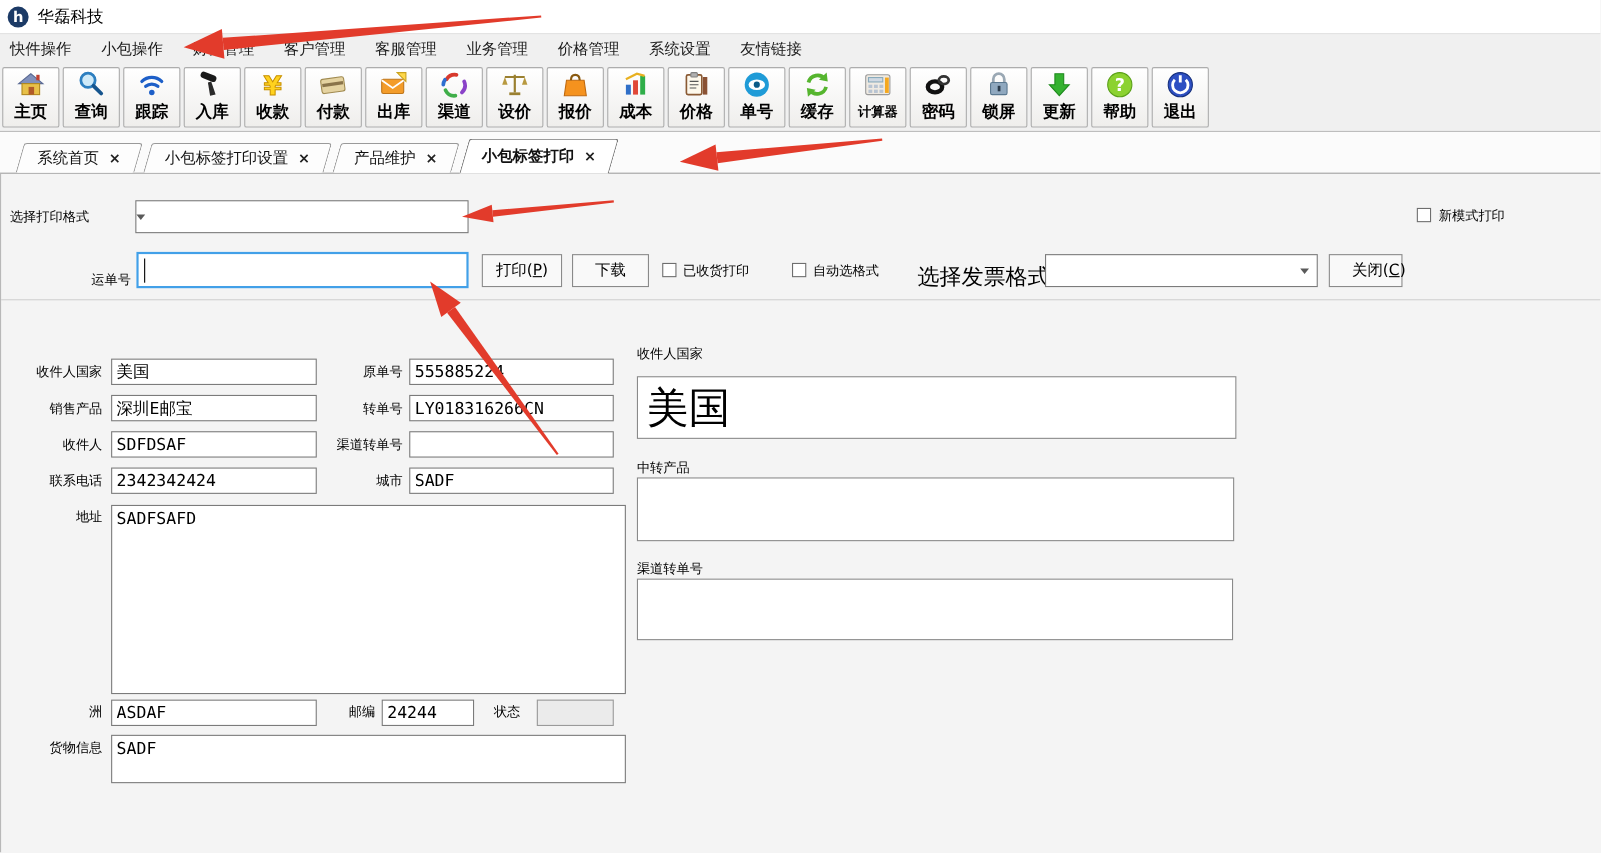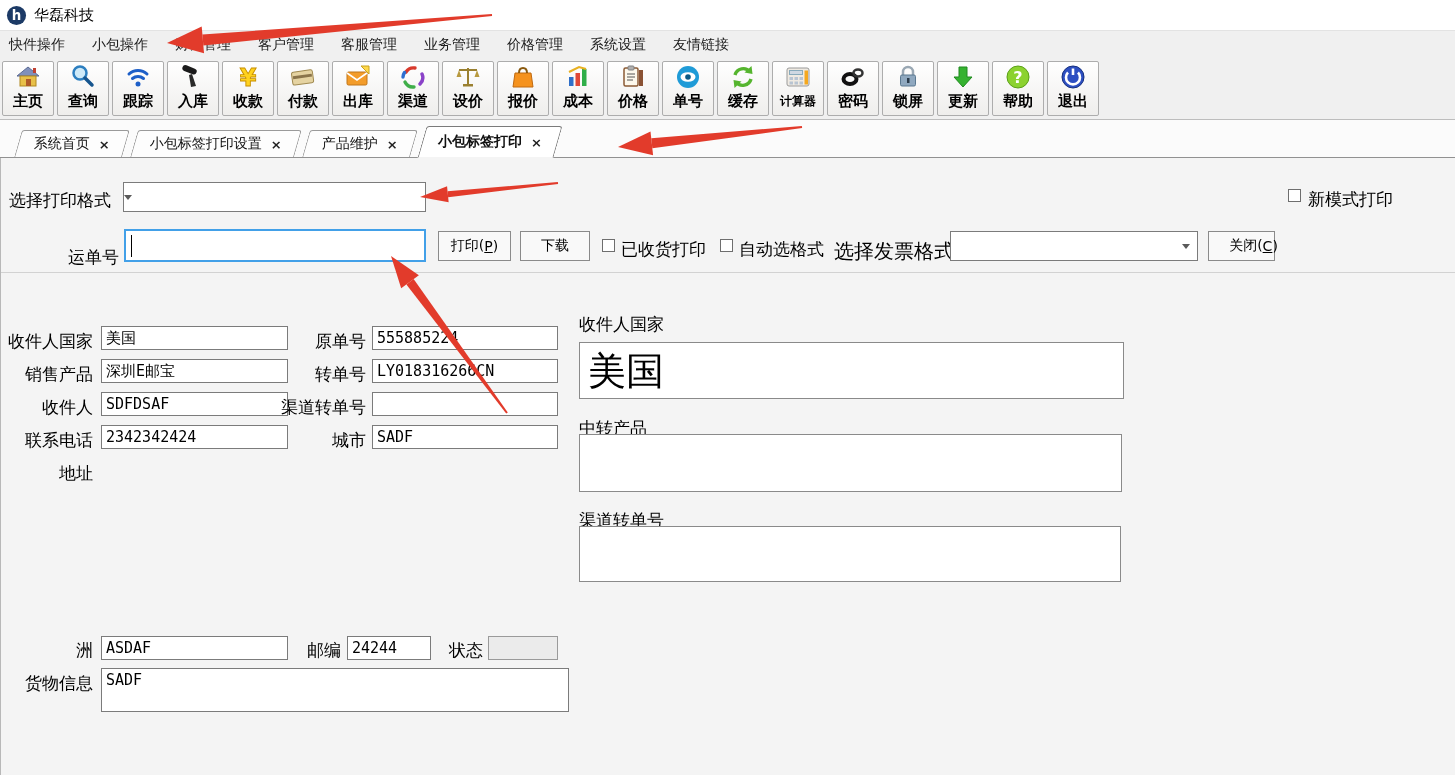--- a/index.html
+++ b/index.html
@@ -43,21 +43,21 @@
   .tab .tab-inner{transform:skewX(16deg);display:flex;align-items:center;gap:9px;}
   .tab .tab-label{font-size:14px;color:#111;white-space:nowrap;}
   .tab .tab-close{font-size:13px;font-weight:bold;color:#222;}
   .tab.active{height:30px;background:#ffffff;border-color:#7a7a7a;
     margin-bottom:-1px;border-bottom:1px solid #f4f4f4;z-index:3;}
   .tab.active .tab-label{font-weight:bold;}
   
   .content{position:absolute;top:158px;left:0;width:1455px;height:617px;
     background:#f4f4f4;border-left:1px solid #b8b8b8;box-sizing:border-box;}
   .content .divider{position:absolute;left:0;top:114px;width:100%;height:1px;background:#d2d2d2;}
-  .lbl{position:absolute;font-size:17px;color:#000;white-space:nowrap;}
+  .lbl{position:absolute;font-size:12px;color:#000;white-space:nowrap;}
   .lbl.r{text-align:right;}
   .combo{position:absolute;background:#fff;border:1px solid #7b7b7b;box-sizing:border-box;
     display:flex;align-items:center;}
   .combo .combo-text{flex:1;padding-left:5px;font-family:"DejaVu Sans Mono","Liberation Mono",monospace;
     font-size:16px;white-space:pre;overflow:hidden;}
   .combo .chev{width:0;height:0;border-left:4px solid transparent;border-right:4px solid transparent;
     border-top:5px solid #5a5a5a;margin-right:7px;}
   .txt{position:absolute;background:#fff;border:1px solid #7b7b7b;box-sizing:border-box;
     font-family:"DejaVu Sans Mono","Liberation Mono",monospace;font-size:15px;color:#000;
     padding:0 0 0 4px;outline:none;}
@@ -377,20 +377,21 @@
 
   <div class="lbl r" style="left:0;top:172px;width:92px;">收件人国家</div>
   <input class="txt" style="left: 100px; top: 168px; width: 187px; height: 24px;" value="美国">
   <div class="lbl r" style="left:0;top:205px;width:92px;">销售产品</div>
   <input class="txt" style="left: 100px; top: 201px; width: 187px; height: 24px;" value="深圳E邮宝">
   <div class="lbl r" style="left:0;top:238px;width:92px;">收件人</div>
   <input class="txt" style="left: 100px; top: 234px; width: 187px; height: 24px;" value="SDFDSAF">
   <div class="lbl r" style="left:0;top:271px;width:92px;">联系电话</div>
   <input class="txt" style="left: 100px; top: 267px; width: 187px; height: 24px;" value="2342342424">
   <div class="lbl r" style="left:0;top:304px;width:92px;">地址</div>
+  <textarea class="txt" style="left: 100px; top: 301px; width: 468px; height: 172px;">SADFSAFD</textarea>
   <div class="lbl r" style="left:0;top:481px;width:92px;">洲</div>
   <input class="txt" style="left: 100px; top: 478px; width: 187px; height: 24px;" value="ASDAF">
   <div class="lbl r" style="left:0;top:514px;width:92px;">货物信息</div>
   <textarea class="txt" style="left: 100px; top: 510px; width: 468px; height: 44px;">SADF</textarea>
 
   <div class="lbl r" style="left:270px;top:172px;width:95px;">原单号</div>
   <input class="txt" style="left: 371px; top: 168px; width: 186px; height: 24px;" value="555885224">
   <div class="lbl r" style="left:270px;top:205px;width:95px;">转单号</div>
   <input class="txt" style="left: 371px; top: 201px; width: 186px; height: 24px;" value="LY018316266CN">
   <div class="lbl r" style="left:270px;top:238px;width:95px;">渠道转单号</div>

